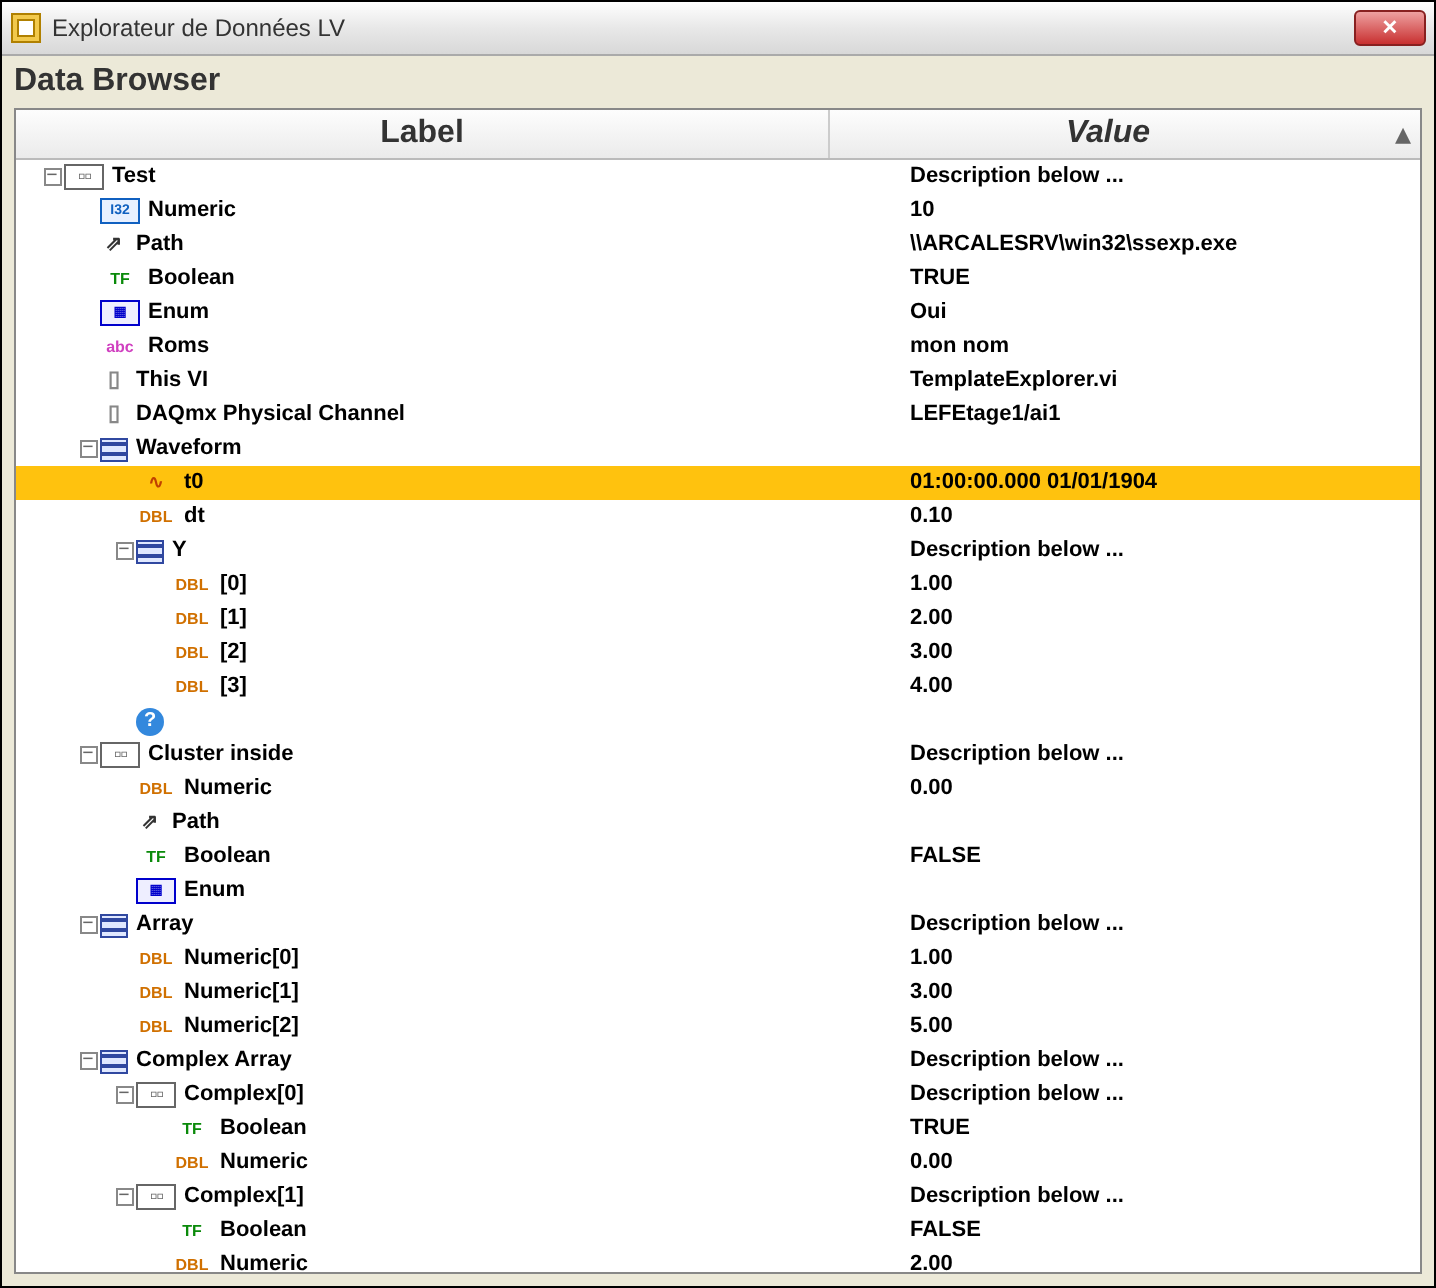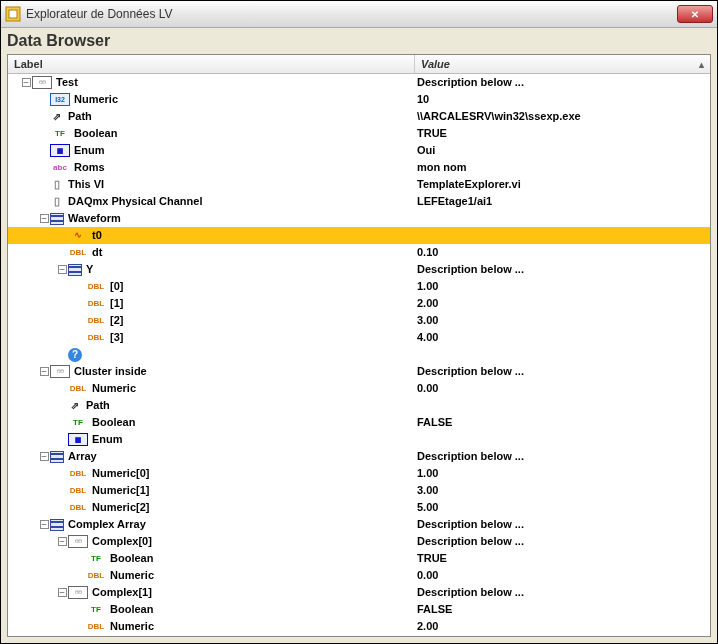--- a/index.html
+++ b/index.html
@@ -4,29 +4,29 @@
 <style>
 * { box-sizing: border-box; margin: 0; padding: 0; }
 body { font-family: Tahoma, "Segoe UI", sans-serif; font-size: 11px; background: #d4d0c8; width: 718px; height: 644px; overflow: hidden; }
 .window { border: 1px solid #000; background: #ece9d8; height: 100%; display: flex; flex-direction: column; }
 .titlebar { background: linear-gradient(to bottom, #fefefe 0%, #e8e8e8 50%, #d8d8d8 100%); height: 27px; display: flex; align-items: center; padding: 0 4px; border-bottom: 1px solid #aaa; }
 .titlebar-icon { width: 16px; height: 16px; margin-right: 5px; display: inline-flex; align-items: center; justify-content: center; }
 .titlebar-text { flex: 1; font-size: 12px; color: #333; }
 .close-btn { width: 36px; height: 18px; background: linear-gradient(to bottom,#eea0a0,#c83030); border: 1px solid #882020; border-radius: 3px; color: #fff; display: flex; align-items: center; justify-content: center; font-weight: bold; cursor: pointer; font-size: 10px; }
 .panel-title { padding: 4px 6px; font-weight: bold; font-size: 16px; color: #333; }
 .panel { flex: 1; margin: 0 6px 6px 6px; border: 1px solid #888; background: #fff; display: flex; flex-direction: column; overflow: hidden; }
-.header-row { display: flex; background: linear-gradient(to bottom, #fdfdfd, #ebebeb); border-bottom: 1px solid #bbb; font-size: 11px; color: #333; }
+.header-row { display: flex; background: linear-gradient(to bottom, #fdfdfd, #ebebeb); border-bottom: 1px solid #bbb; font-size: 16px; color: #333; text-align: center; }
 .header-row .col-label { width: 407px; padding: 3px 6px; border-right: 1px solid #ccc; font-weight: bold; }
 .header-row .col-value { flex: 1; padding: 3px 6px; font-weight: bold; font-style: italic; }
 .header-row .col-scroll { width: 17px; display:flex; align-items:center; justify-content:center; color:#666; }
 .tree { flex:1; overflow-y:auto; overflow-x:hidden; }
 .row { display:flex; height:17px; line-height:17px; white-space:nowrap; color:#000; }
 .row.selected { background:#ffc20e; }
 .row .label-cell { width:407px; display:flex; align-items:center; overflow:hidden; }
-.row .value-cell { flex:1; padding-left:2px; font-weight:bold; overflow:hidden; }
+.row .value-cell { flex:1; padding-left:2px; font-weight:bold; overflow:hidden;margin-left:38px; }
 .exp { width:12px; text-align:center; color:#666; cursor:pointer; font-family: monospace; font-size: 9px; display:inline-flex; align-items:center; justify-content:center; }
 .exp span { border:1px solid #888; width:9px; height:9px; line-height:7px; text-align:center; background:#fff; display:inline-block; }
 .ic { display:inline-flex; align-items:center; justify-content:center; margin-right:4px; font-size:8px; font-weight:bold; width:20px; height:13px; }
 .ic-cluster { border:1px solid #666; background:#fff; font-family:monospace; font-size:7px; color:#666; letter-spacing:-1px; }
 .ic-i32 { border:1px solid #1060c0; color:#1060c0; background:#e8f0ff; font-size:7px; }
 .ic-path { color:#333; font-size:10px; width:14px; }
 .ic-tf { color:#0a8a0a; font-weight:bold; font-size:8px;text-align:center; }
 .ic-enum { color:#0000cc; font-size:7px; border:1px solid #00c; background:#eef; }
 .ic-abc { color:#d040c0; font-weight:bold; font-size:8px; }
 .ic-file { color:#888; font-size:11px; width:14px; }
@@ -155,20 +155,21 @@
             <span class="label-text">Waveform</span>
           </div>
         </div>
         <div class="row selected">
           <div class="label-cell">
             <span class="indent" style="width: 48px;"></span>
             <span class="exp"></span>
             <span class="ic ic-wave">∿</span>
             <span class="label-text">t0</span>
           </div>
+          <div class="value-cell">01:00:00.000 01/01/1904</div>
         </div>
         <div class="row">
           <div class="label-cell">
             <span class="indent" style="width: 48px;"></span>
             <span class="exp"></span>
             <span class="ic ic-dbl">DBL</span>
             <span class="label-text">dt</span>
           </div>
           <div class="value-cell">0.10</div>
         </div>

